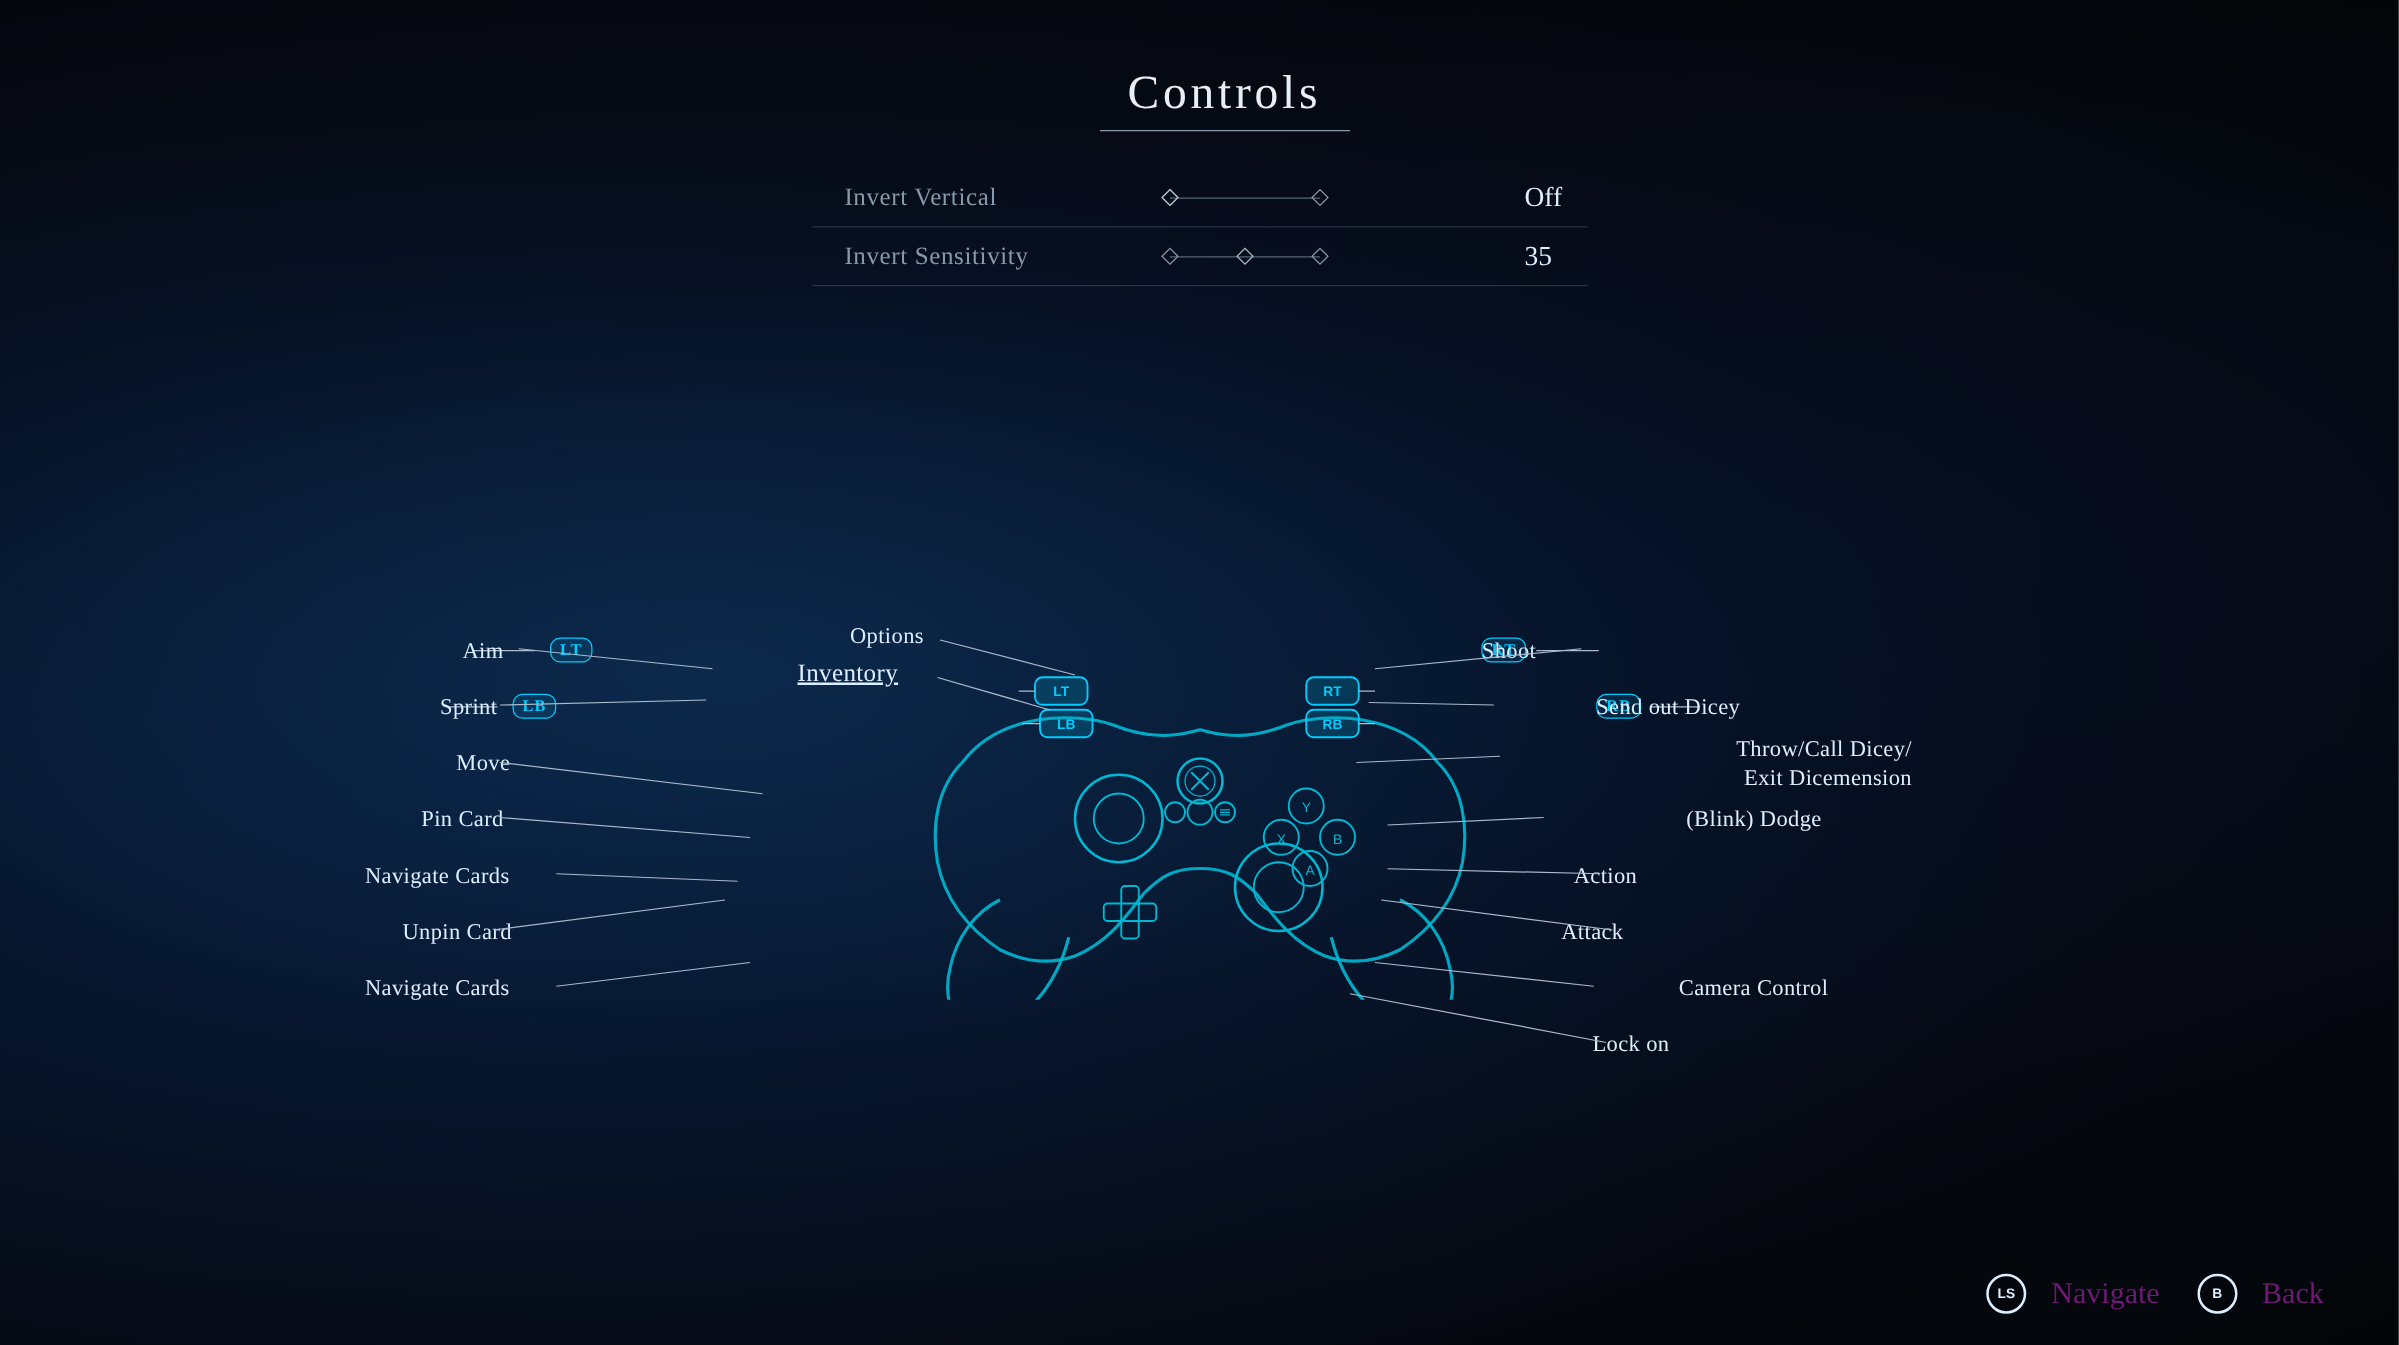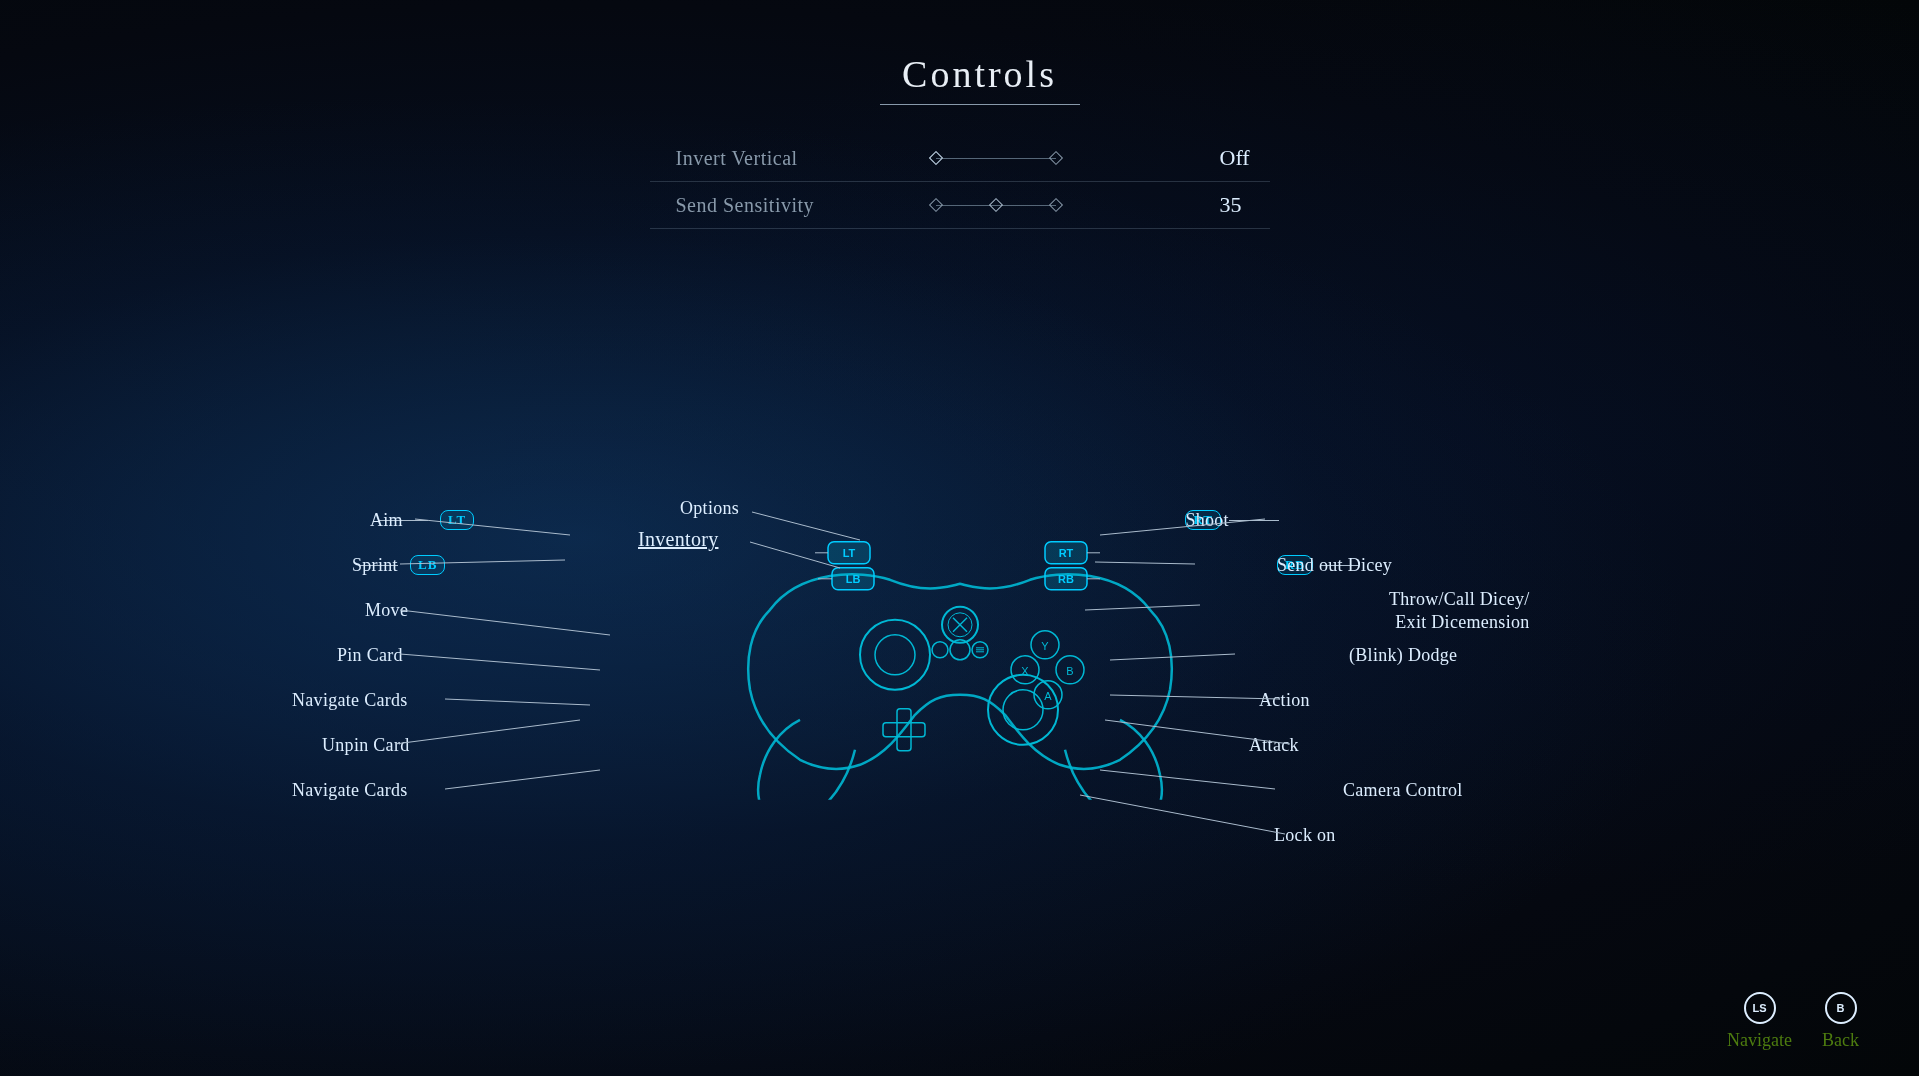--- a/index.html
+++ b/index.html
@@ -153,42 +153,41 @@
       bottom: 25px;
       right: 60px;
       display: flex;
       align-items: center;
       gap: 30px;
     }
 
     .nav-item {
       display: flex;
       align-items: center;
-      gap: 6px;
-      flex-direction: column;
+      gap: 20px;
     }
 
     .nav-badge {
       width: 32px;
       height: 32px;
       border-radius: 50%;
       border: 2px solid #ddeeff;
       display: flex;
       align-items: center;
       justify-content: center;
       font-size: 11px;
       color: #ddeeff;
       letter-spacing: 0px;
       font-family: Arial, sans-serif;
       font-weight: bold;
     }
 
     .nav-label {
-      font-size: 18px;
-      color: #4d7c0f;
+      font-size: 24px;
+      color: #701a75;
     }
 
   </style>
 </head>
 <body>
 
 <div class="page">
 
   <div class="title-section">
     <div class="title-text">Controls</div>
@@ -202,21 +201,21 @@
         <div class="slider-track">
           <div class="slider-diamond left"></div>
           <div class="slider-diamond right"></div>
 
           <div class="slider-diamond" style="left:-5px;top:-5px;border-color:#aabbcc;"></div>
         </div>
       </div>
       <div class="setting-value">Off</div>
     </div>
     <div class="setting-row">
-      <div class="setting-label">Send Sensitivity</div>
+      <div class="setting-label">Invert Sensitivity</div>
       <div class="setting-slider-container">
         <div class="slider-track">
           <div class="slider-diamond left"></div>
           <div class="slider-diamond right"></div>
           <div class="slider-diamond mid"></div>
         </div>
       </div>
       <div class="setting-value">35</div>
     </div>
   </div>

